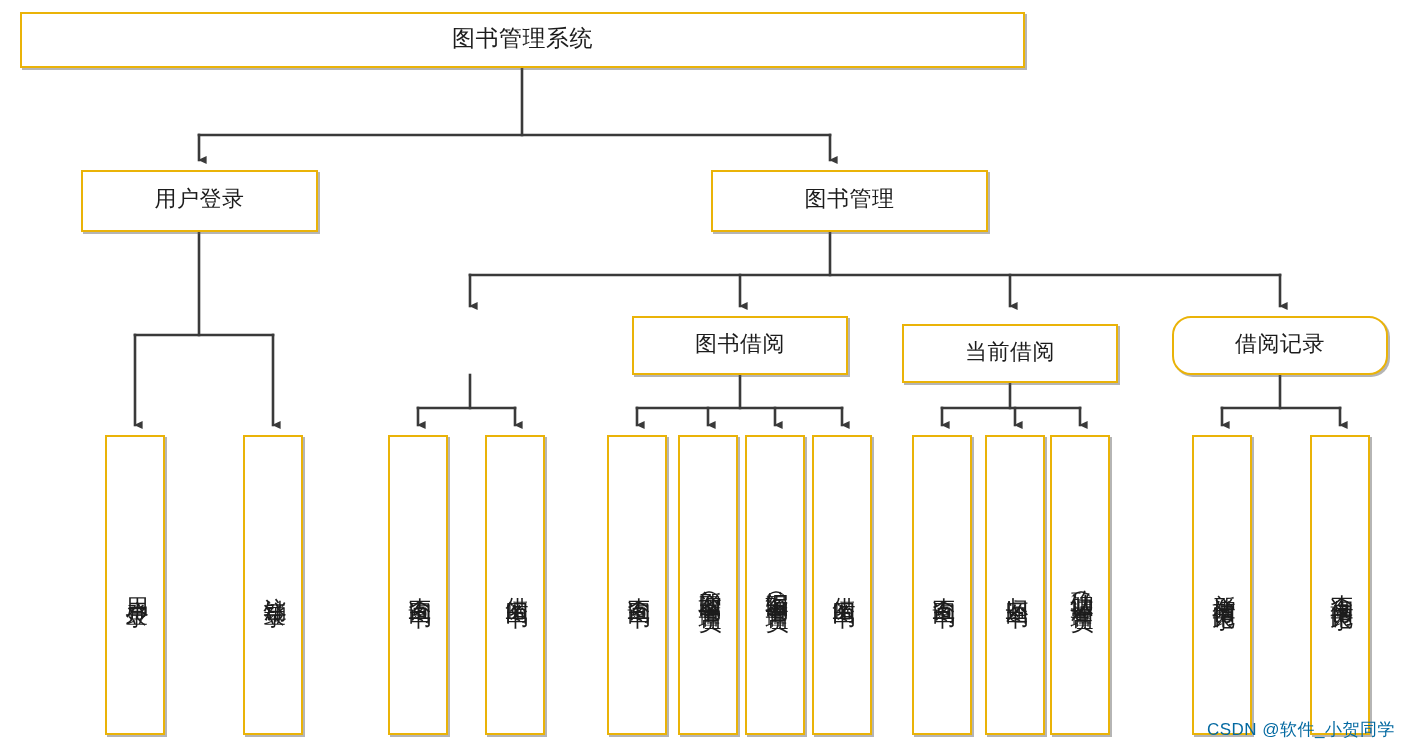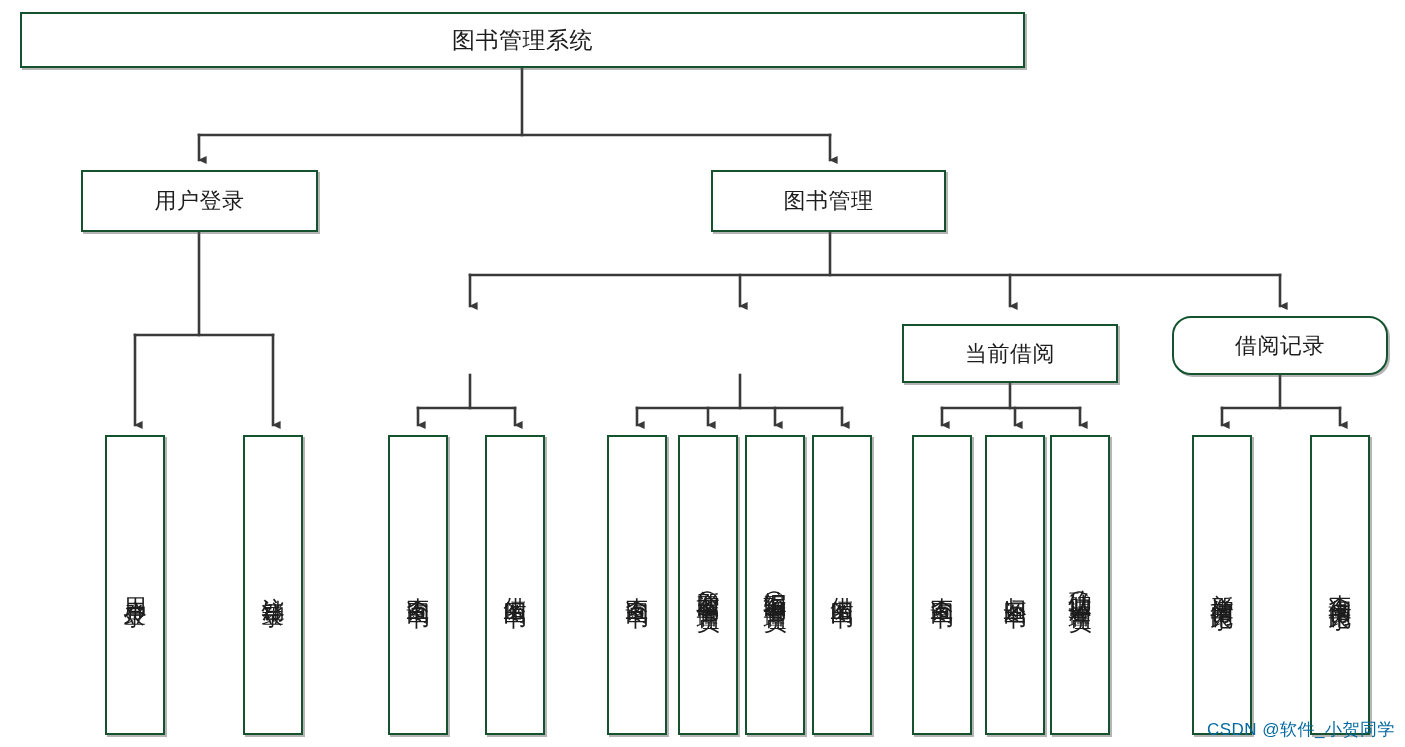--- a/index.html
+++ b/index.html
@@ -24,26 +24,27 @@
     left: 0;
     top: 0;
     width: 1405px;
     height: 747px;
     pointer-events: none;
   }
   .node {
     position: absolute;
     box-sizing: border-box;
     background: #ffffff;
-    border: 2px solid #14532d;
+    border: 2px solid #eab308;
     box-shadow: 2px 2px 0 rgba(90,90,90,0.45);
     display: flex;
     align-items: center;
     justify-content: center;
     color: #1c1c1c;
+    font-family: Liberation Mono, monospace;
   }
   .node-label {
     display: block;
     text-align: center;
     line-height: 1.05;
     color: #1c1c1c;
   }
   .node.horizontal .node-label {
     font-size: 22px;
     letter-spacing: 0.5px;
@@ -129,24 +130,27 @@
     </g>
   </svg>
 
   <div class="node horizontal" id="root-node" style="left: 20px; top: 12px; width: 1005px; height: 56px;">
     <span class="node-label">图书管理系统</span>
   </div>
 
   <div class="node horizontal" style="left: 81px; top: 170px; width: 237px; height: 62px;">
     <span class="node-label">用户登录</span>
   </div>
-  <div class="node horizontal" style="left: 711px; top: 170px; width: 235px; height: 62px;">
+  <div class="node horizontal" style="left: 711px; top: 170px; width: 277px; height: 62px;">
     <span class="node-label">图书管理</span>
   </div>
 
+  <div class="node horizontal" style="left: 632px; top: 316px; width: 216px; height: 59px;">
+    <span class="node-label">图书借阅</span>
+  </div>
   <div class="node horizontal" style="left: 902px; top: 324px; width: 216px; height: 59px;">
     <span class="node-label">当前借阅</span>
   </div>
   <div class="node horizontal" style="left: 1172px; top: 316px; width: 216px; height: 59px; border-radius: 19px;">
     <span class="node-label">借阅记录</span>
   </div>
 
   <div class="node vertical" style="left: 105px; top: 435px; width: 60px; height: 300px;">
     <span class="node-label">用户登录</span>
   </div>

